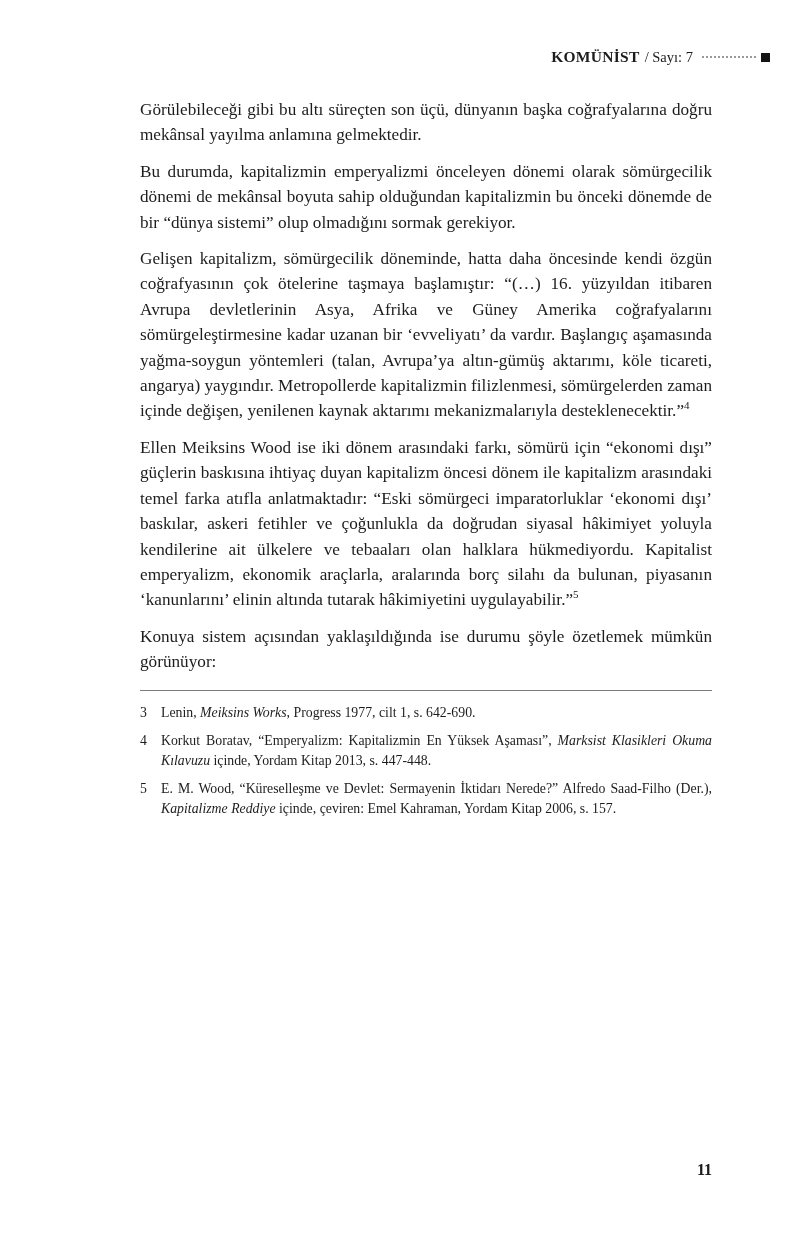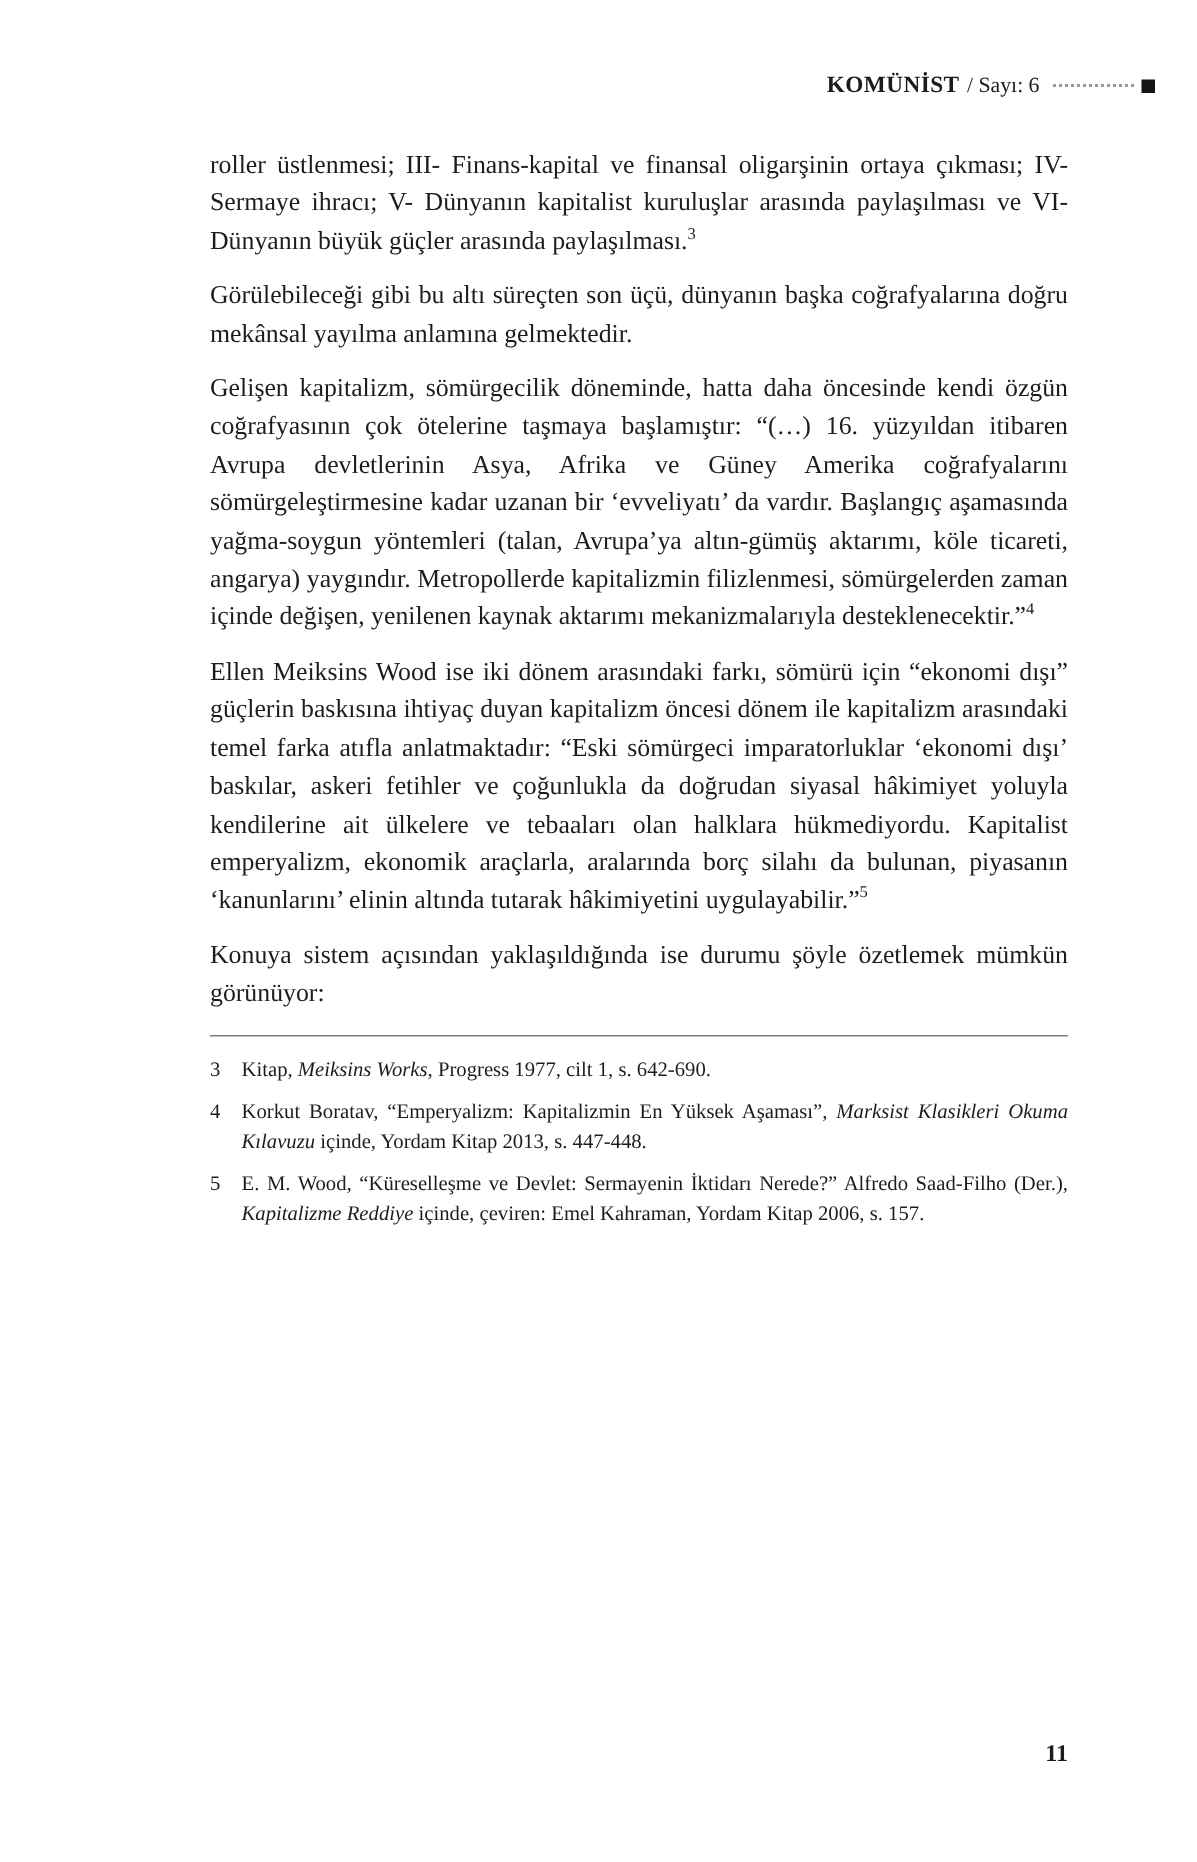--- a/index.html
+++ b/index.html
@@ -92,44 +92,44 @@
     font-size:16px;
   }
 </style>
 </head>
 <body>
 
 <div class="page">
 
   <header class="header">
     <span class="journal-title">KOMÜNİST</span>
-    <span class="issue-label">/ Sayı: 6</span>
+    <span class="issue-label">/ Sayı: 7</span>
     <span class="header-dots"></span>
     <span class="header-square"></span>
   </header>
 
   <div class="column">
 
-    <p class="para"><span>roller üstlenmesi; III- Finans-kapital ve finansal oligarşinin ortaya çıkması; IV- Sermaye ihracı; V- Dünyanın kapitalist kuruluşlar arasında paylaşılması ve VI- Dünyanın büyük güçler arasında paylaşılması.</span><sup class="fnref">3</sup></p>
 
     <p class="para"><span>Görülebileceği gibi bu altı süreçten son üçü, dünyanın başka coğrafyalarına doğru mekânsal yayılma anlamına gelmektedir.</span></p>
 
+    <p class="para"><span>Bu durumda, kapitalizmin emperyalizmi önceleyen dönemi olarak sömürgecilik dönemi de mekânsal boyuta sahip olduğundan kapitalizmin bu önceki dönemde de bir “dünya sistemi” olup olmadığını sormak gerekiyor.</span></p>
 
     <p class="para"><span>Gelişen kapitalizm, sömürgecilik döneminde, hatta daha öncesinde kendi özgün coğrafyasının çok ötelerine taşmaya başlamıştır: “(…) 16. yüzyıldan itibaren Avrupa devletlerinin Asya, Afrika ve Güney Amerika coğrafyalarını sömürgeleştirmesine kadar uzanan bir ‘evveliyatı’ da vardır. Başlangıç aşamasında yağma-soygun yöntemleri (talan, Avrupa’ya altın-gümüş aktarımı, köle ticareti, angarya) yaygındır. Metropollerde kapitalizmin filizlenmesi, sömürgelerden zaman içinde değişen, yenilenen kaynak aktarımı mekanizmalarıyla desteklenecektir.”</span><sup class="fnref">4</sup></p>
 
     <p class="para"><span>Ellen Meiksins Wood ise iki dönem arasındaki farkı, sömürü için “ekonomi dışı” güçlerin baskısına ihtiyaç duyan kapitalizm öncesi dönem ile kapitalizm arasındaki temel farka atıfla anlatmaktadır: “Eski sömürgeci imparatorluklar ‘ekonomi dışı’ baskılar, askeri fetihler ve çoğunlukla da doğrudan siyasal hâkimiyet yoluyla kendilerine ait ülkelere ve tebaaları olan halklara hükmediyordu. Kapitalist emperyalizm, ekonomik araçlarla, aralarında borç silahı da bulunan, piyasanın ‘kanunlarını’ elinin altında tutarak hâkimiyetini uygulayabilir.”</span><sup class="fnref">5</sup></p>
 
 
     <p class="para"><span>Konuya sistem açısından yaklaşıldığında ise durumu şöyle özetlemek mümkün görünüyor:</span></p>
 
     <section class="footnotes">
 
       <div class="footnote">
         <span class="fn-num">3</span>
-        <span class="fn-body"><span>Kitap, </span><span class="italic">Meiksins Works</span><span>, Progress 1977, cilt 1, s. 642-690.</span></span>
+        <span class="fn-body"><span>Lenin, </span><span class="italic">Meiksins Works</span><span>, Progress 1977, cilt 1, s. 642-690.</span></span>
       </div>
 
       <div class="footnote">
         <span class="fn-num">4</span>
         <span class="fn-body"><span>Korkut Boratav, “Emperyalizm: Kapitalizmin En Yüksek Aşaması”, </span><span class="italic">Marksist Klasikleri Okuma Kılavuzu</span><span> içinde, Yordam Kitap 2013, s. 447-448.</span></span>
       </div>
 
       <div class="footnote">
         <span class="fn-num">5</span>
         <span class="fn-body"><span>E. M. Wood, “Küreselleşme ve Devlet: Sermayenin İktidarı Nerede?” Alfredo Saad-Filho (Der.), </span><span class="italic">Kapitalizme Reddiye</span><span> içinde, çeviren: Emel Kahraman, Yordam Kitap 2006, s. 157.</span></span>

